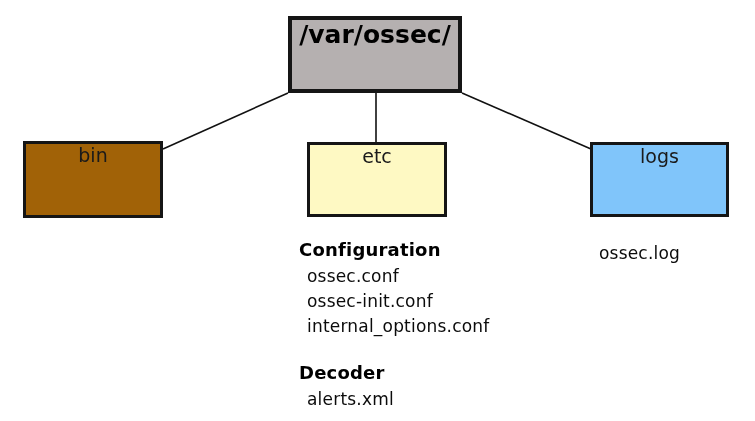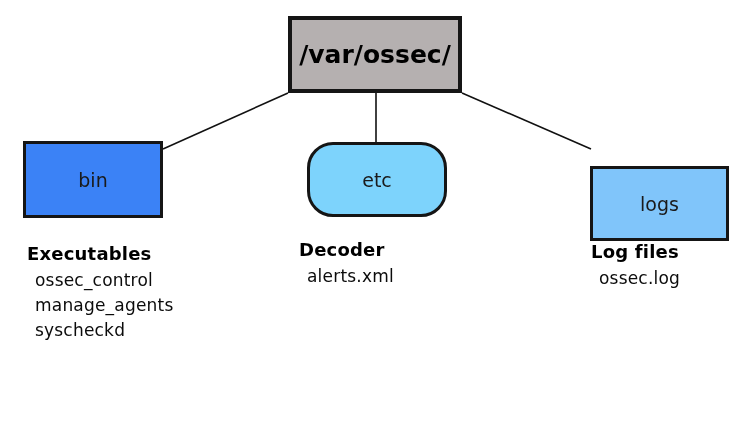--- a/index.html
+++ b/index.html
@@ -10,32 +10,32 @@
     font-family:"DejaVu Sans", sans-serif;
     color:#0b0b0b;
     overflow:hidden;
   }
   .connectors{position:absolute;left:0;top:0;width:755px;height:421px;}
   .connectors line{stroke:#111;stroke-width:1.6;}
   .node{
     position:absolute;
     border:3px solid #151515;
     box-sizing:border-box;
-    display:flex;align-items:center;justify-content:center;
+    display:flex;align-items:flex-start;justify-content:center;
     font-size:19px;
     color:#1a1a1a;
   }
   .node.root{
     left:288px;top:16px;width:174px;height:77px;
     border-width:4px;
     font-size:25px;font-weight:bold;color:#000;
   }
   .node.bin{left:23px;top:141px;width:140px;height:77px;}
   .node.etc{left:307px;top:142px;width:140px;height:75px;}
-  .node.logs{left:590px;top:142px;width:139px;height:75px;margin-top:24px;}
+  .node.logs{left:590px;top:142px;width:139px;height:75px;}
   .col{position:absolute;}
   .col-bin{left:27px;top:243px;}
   .col-etc{left:299px;top:239px;}
   .col-logs{left:591px;top:241px;}
   .heading{
     font-size:18px;font-weight:bold;color:#000;
     margin:0 0 4px 0;letter-spacing:0.2px;
   }
   .item{
     font-size:17px;line-height:25px;color:#0b0b0b;
@@ -51,48 +51,45 @@
   <svg class="connectors" viewBox="0 0 755 421" xmlns="http://www.w3.org/2000/svg">
     <line x1="288" y1="93" x2="163" y2="149"></line>
     <line x1="376" y1="93" x2="376" y2="142"></line>
     <line x1="462" y1="93" x2="591" y2="149"></line>
   </svg>
 
   <div class="node root" style="background: rgb(181, 176, 176);">
     <span>/var/ossec/</span>
   </div>
 
-  <div class="node bin" style="background: #3b82f6;">
+  <div class="node bin" style="background: #a16207;">
     <span>bin</span>
   </div>
 
-  <div class="node etc" style="background: #7dd3fc; border-radius: 26px;">
+  <div class="node etc" style="background: #fef9c3;">
     <span>etc</span>
   </div>
 
   <div class="node logs" style="background: rgb(128, 197, 250);">
     <span>logs</span>
   </div>
 
-  <div class="col col-bin">
-    <div class="section">
-      <div class="heading">Executables</div>
-      <div class="item">ossec_control</div>
-      <div class="item">manage_agents</div>
-      <div class="item">syscheckd</div>
-    </div>
-  </div>
 
   <div class="col col-etc">
+    <div class="section">
+      <div class="heading">Configuration</div>
+      <div class="item">ossec.conf</div>
+      <div class="item">ossec-init.conf</div>
+      <div class="item">internal_options.conf</div>
+    </div>
     <div class="section">
       <div class="heading">Decoder</div>
       <div class="item">alerts.xml</div>
     </div>
   </div>
 
   <div class="col col-logs">
     <div class="section">
-      <div class="heading">Log files</div>
       <div class="item">ossec.log</div>
     </div>
   </div>
 
 </div>
 
 </body></html>

